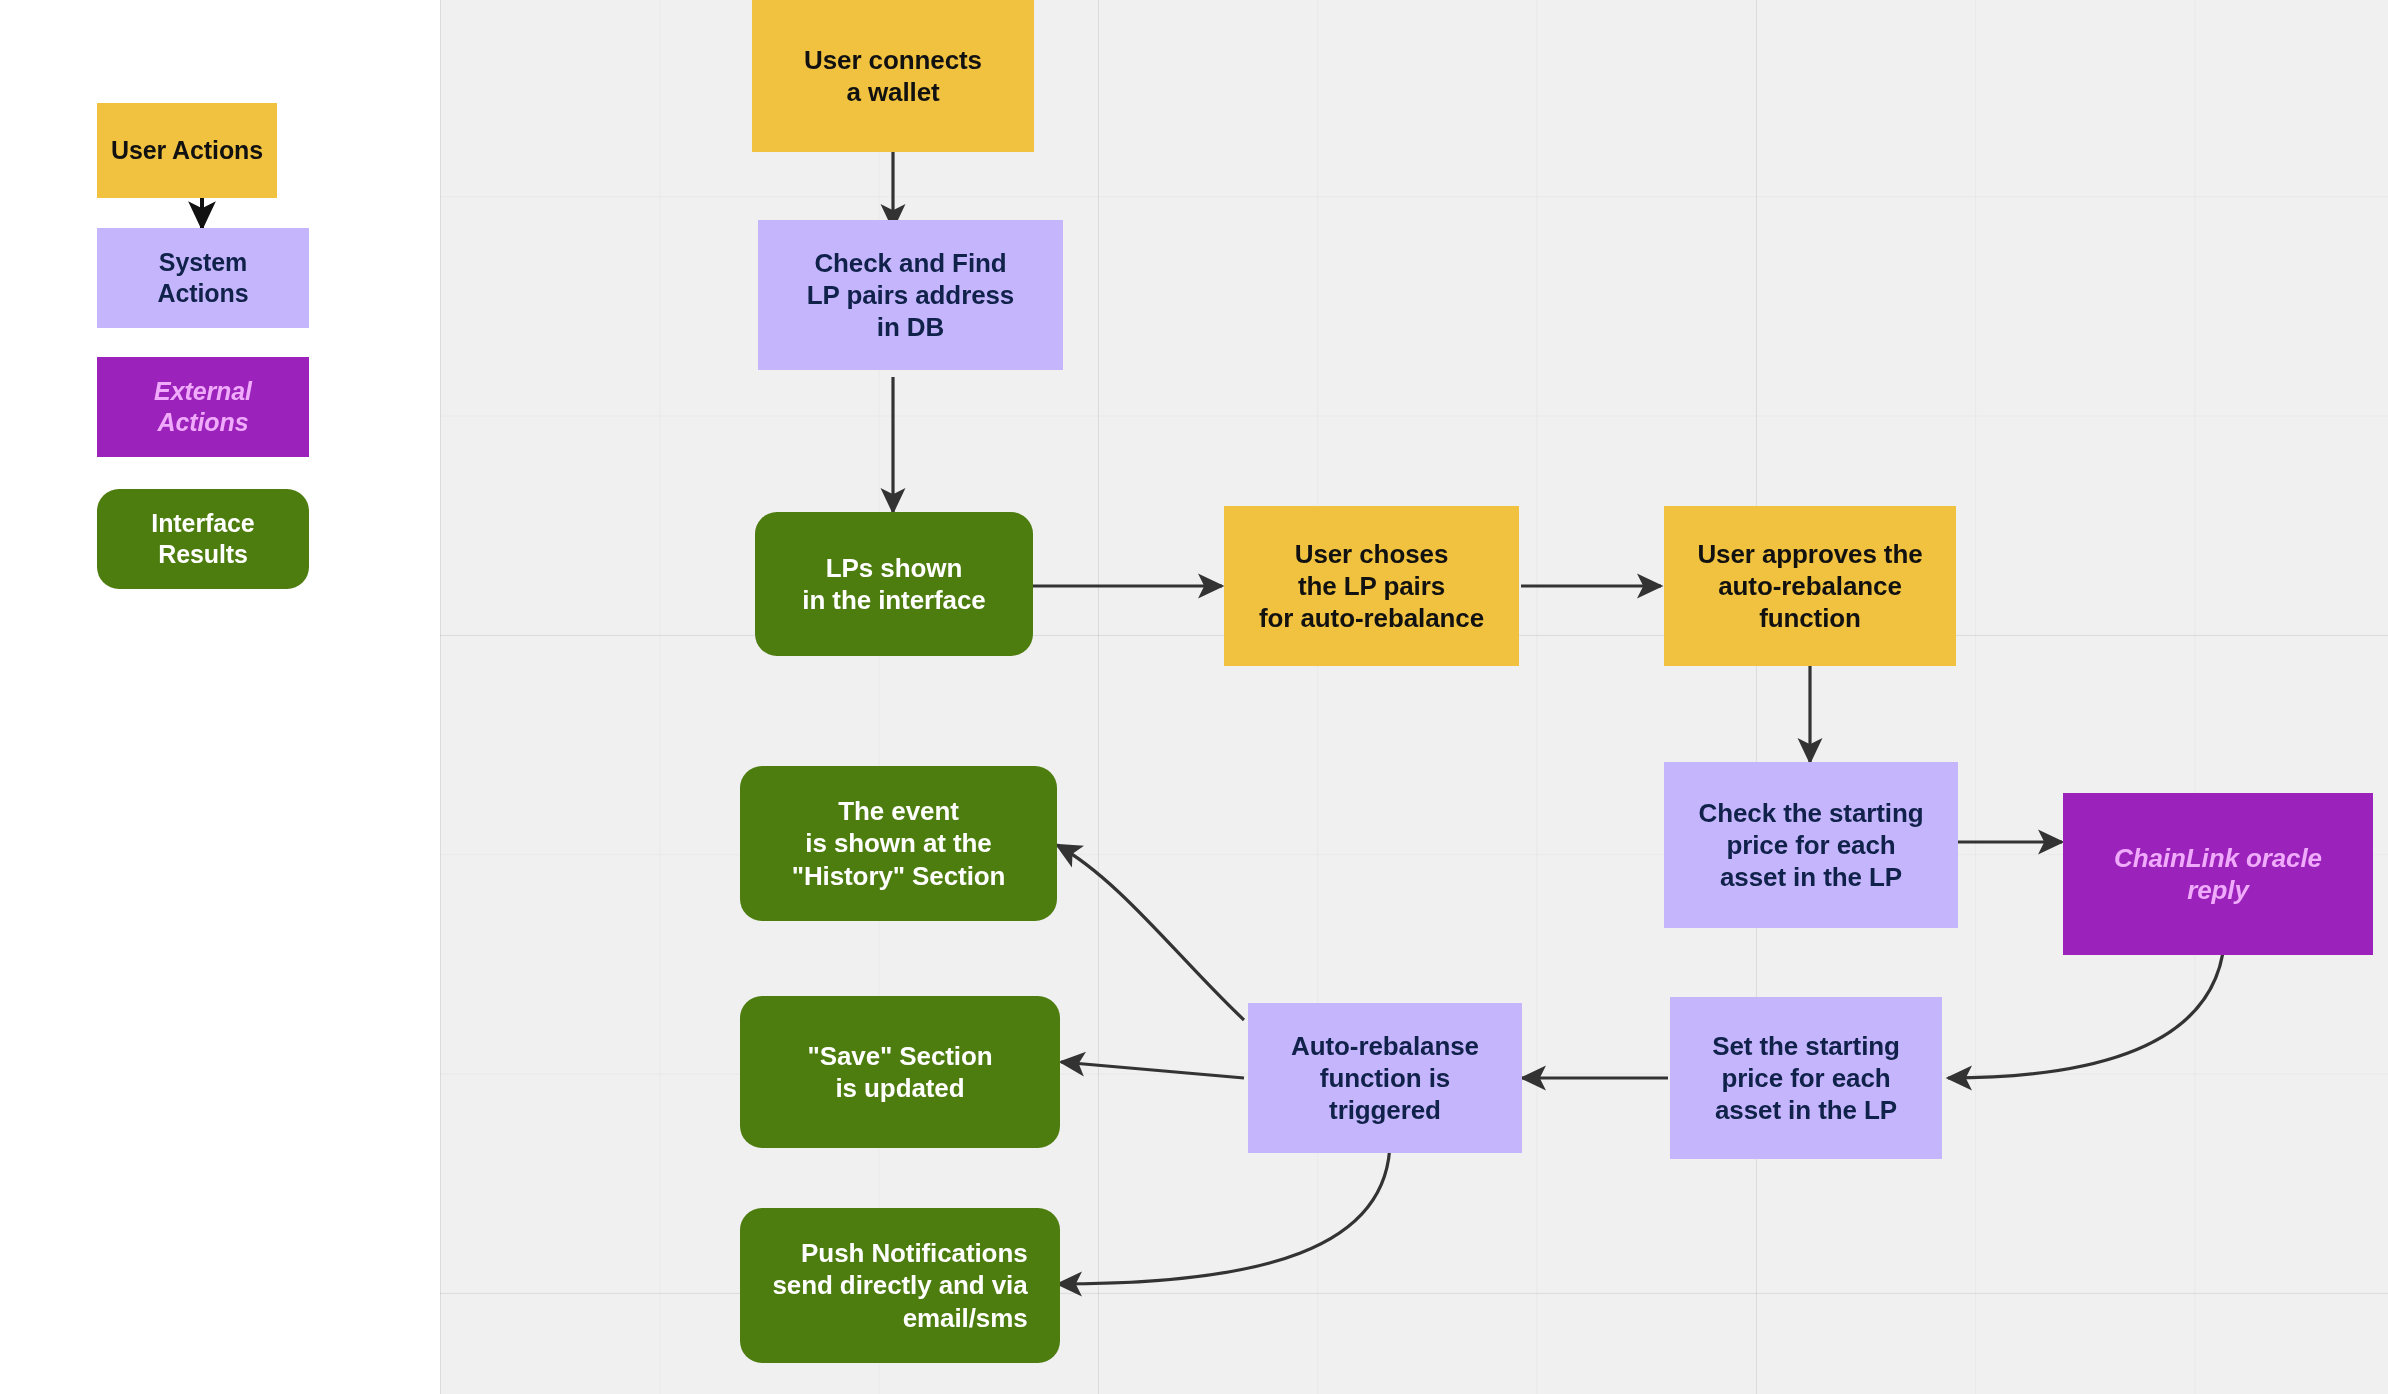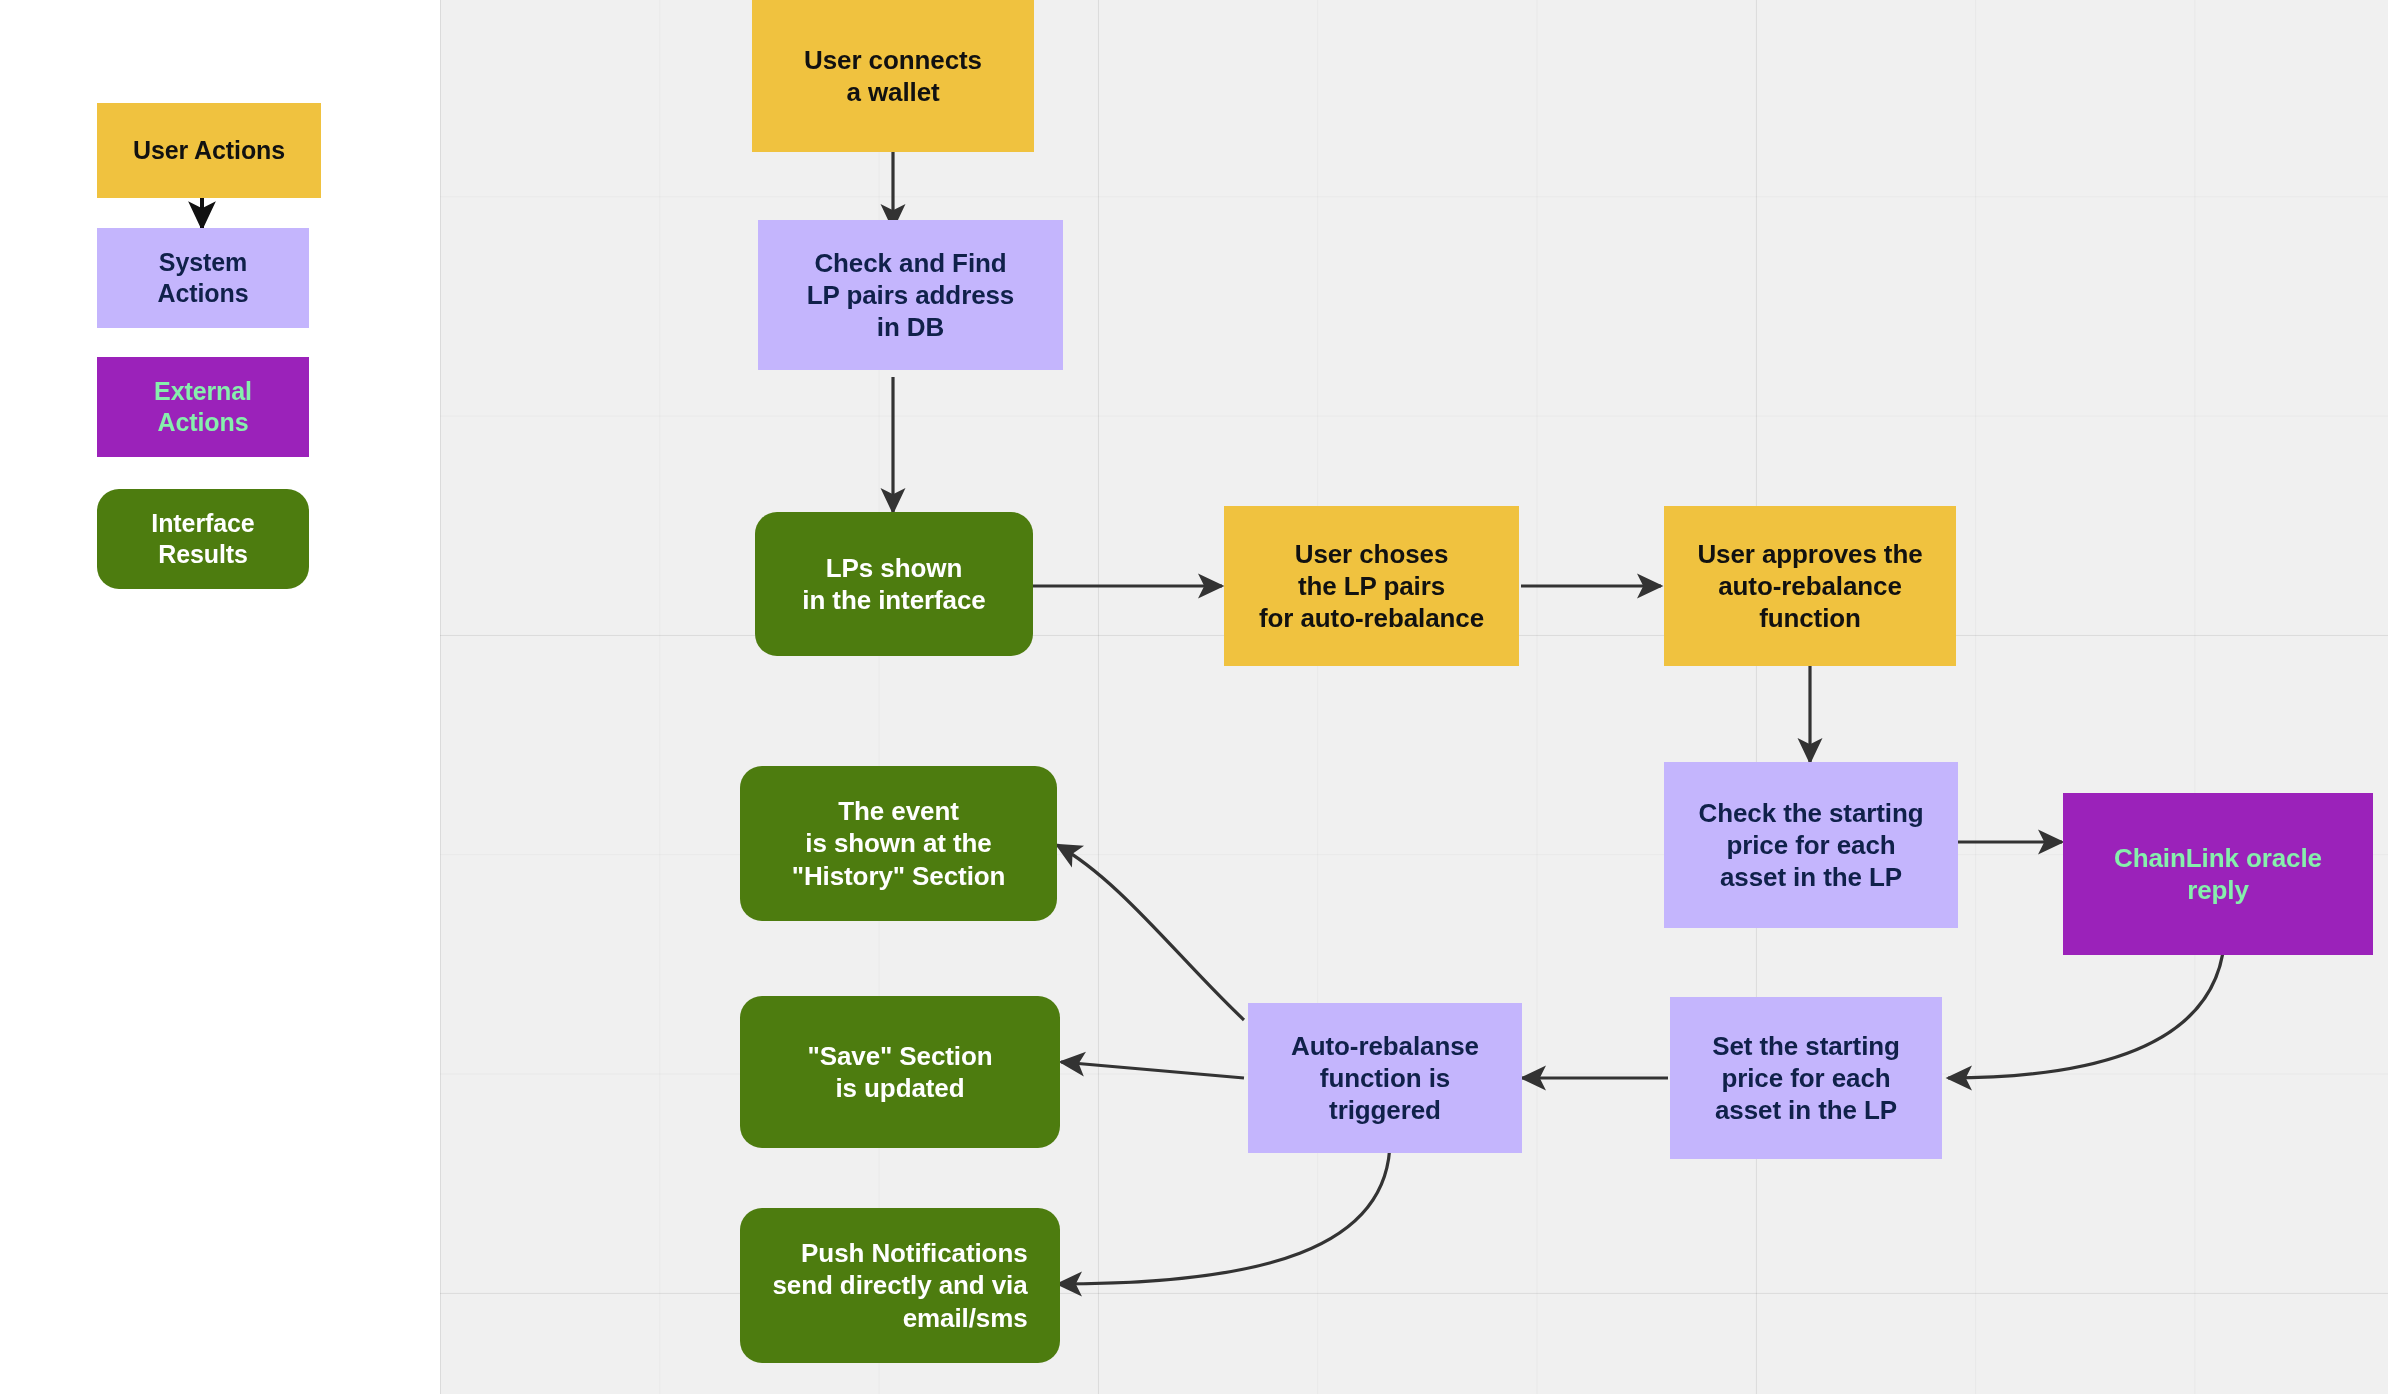--- a/index.html
+++ b/index.html
@@ -58,21 +58,21 @@
     box-sizing: border-box;
     font-size: 26px;
     line-height: 1.24;
     font-weight: 700;
     letter-spacing: -0.1px;
     white-space: pre-line;
     padding: 20px 8px;
   }
   .n-user   { background: #f0c23f; color: #111111; }
   .n-system { background: #c4b5fd; color: #10214a; }
-  .n-ext    { background: #9b22ba; color: #86efac; }
+  .n-ext    { background: #9b22ba; color: #f0abfc; font-style: italic; }
   .n-iface  { background: #4d7c0f; color: #ffffff; border-radius: 22px; }
 
   
   .legend-node { font-size: 25px; }
 </style>
 </head>
 <body>
 
 <div id="root">
 
@@ -109,21 +109,21 @@
       <path d="M 1668 1078 L 1522 1078"></path>
 
       <path d="M 1244 1020 C 1180 960, 1120 880, 1057 845"></path>
 
       <path d="M 1244 1078 L 1061 1062"></path>
 
       <path d="M 1390 1140 C 1390 1250, 1260 1284, 1058 1284"></path>
     </g>
   </svg>
 
-  <div class="node n-user legend-node" style="left:97px; top:103px; width:224px; height:95px;">
+  <div class="node n-user legend-node" style="left:97px; top:103px; width:180px; height:95px;">
     <span>User Actions</span>
   </div>
 
   <div class="node n-system legend-node" style="left:97px; top:228px; width:212px; height:100px;">
     <span>System
 Actions</span>
   </div>
 
   <div class="node n-ext legend-node" style="left:97px; top:357px; width:212px; height:100px;">
     <span>External

